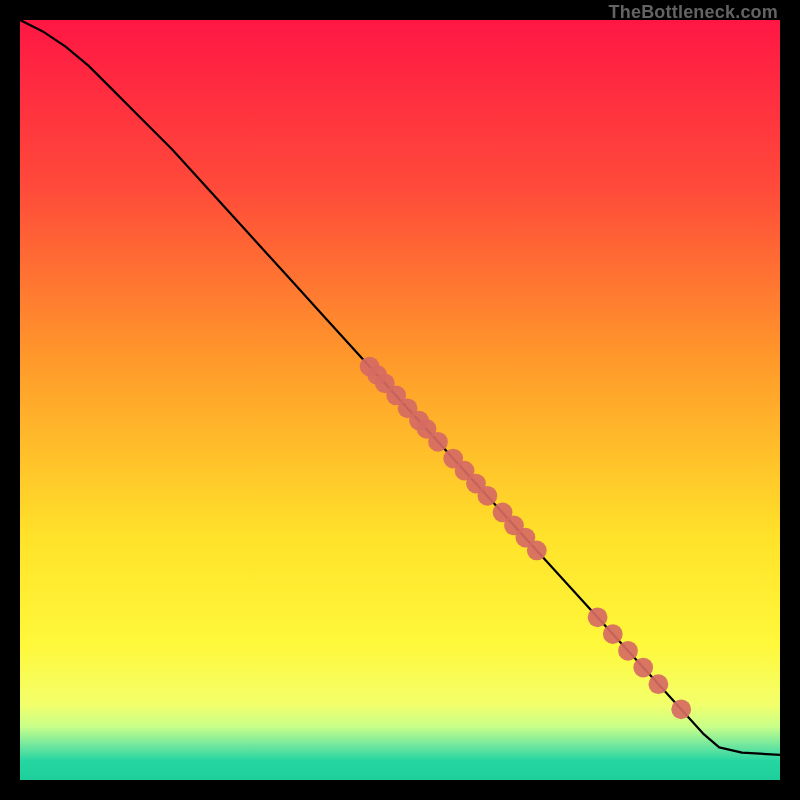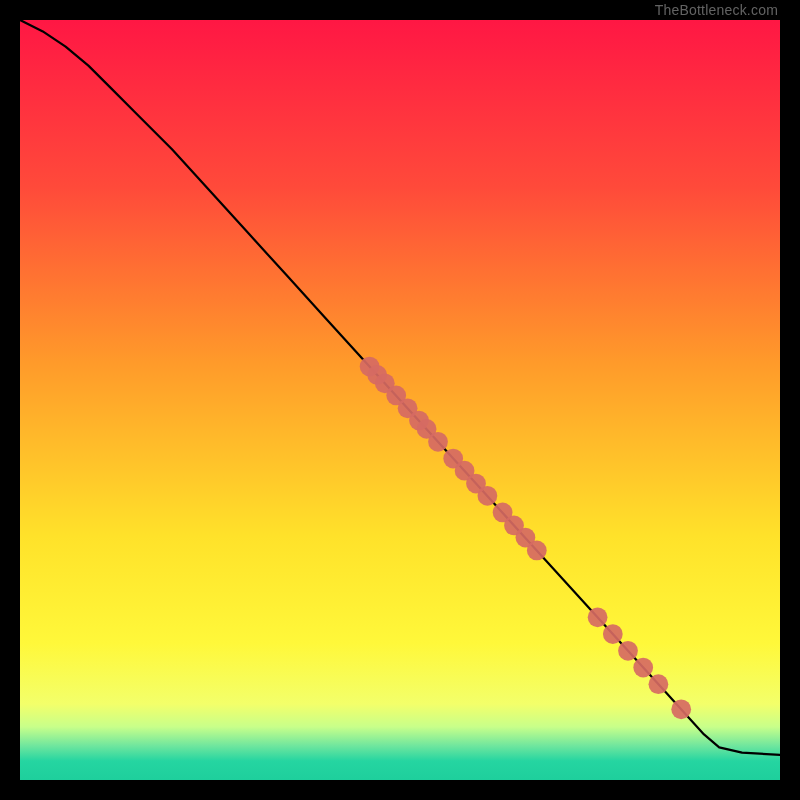--- a/index.html
+++ b/index.html
@@ -23,22 +23,22 @@
     position: absolute;
     left: 0;
     top: 0;
     width: 760px;
     height: 760px;
   }
   .watermark {
     position: absolute;
     top: 2px;
     right: 22px;
-    font-size: 14px;
-    font-weight: 400;
+    font-size: 18px;
+    font-weight: 700;
     color: #636363;
     letter-spacing: 0.2px;
     pointer-events: none;
   }
 </style>
 </head>
 <body>
 
 <div class="frame">
   <svg class="plot-area" viewBox="0 0 760 760" preserveAspectRatio="none">

